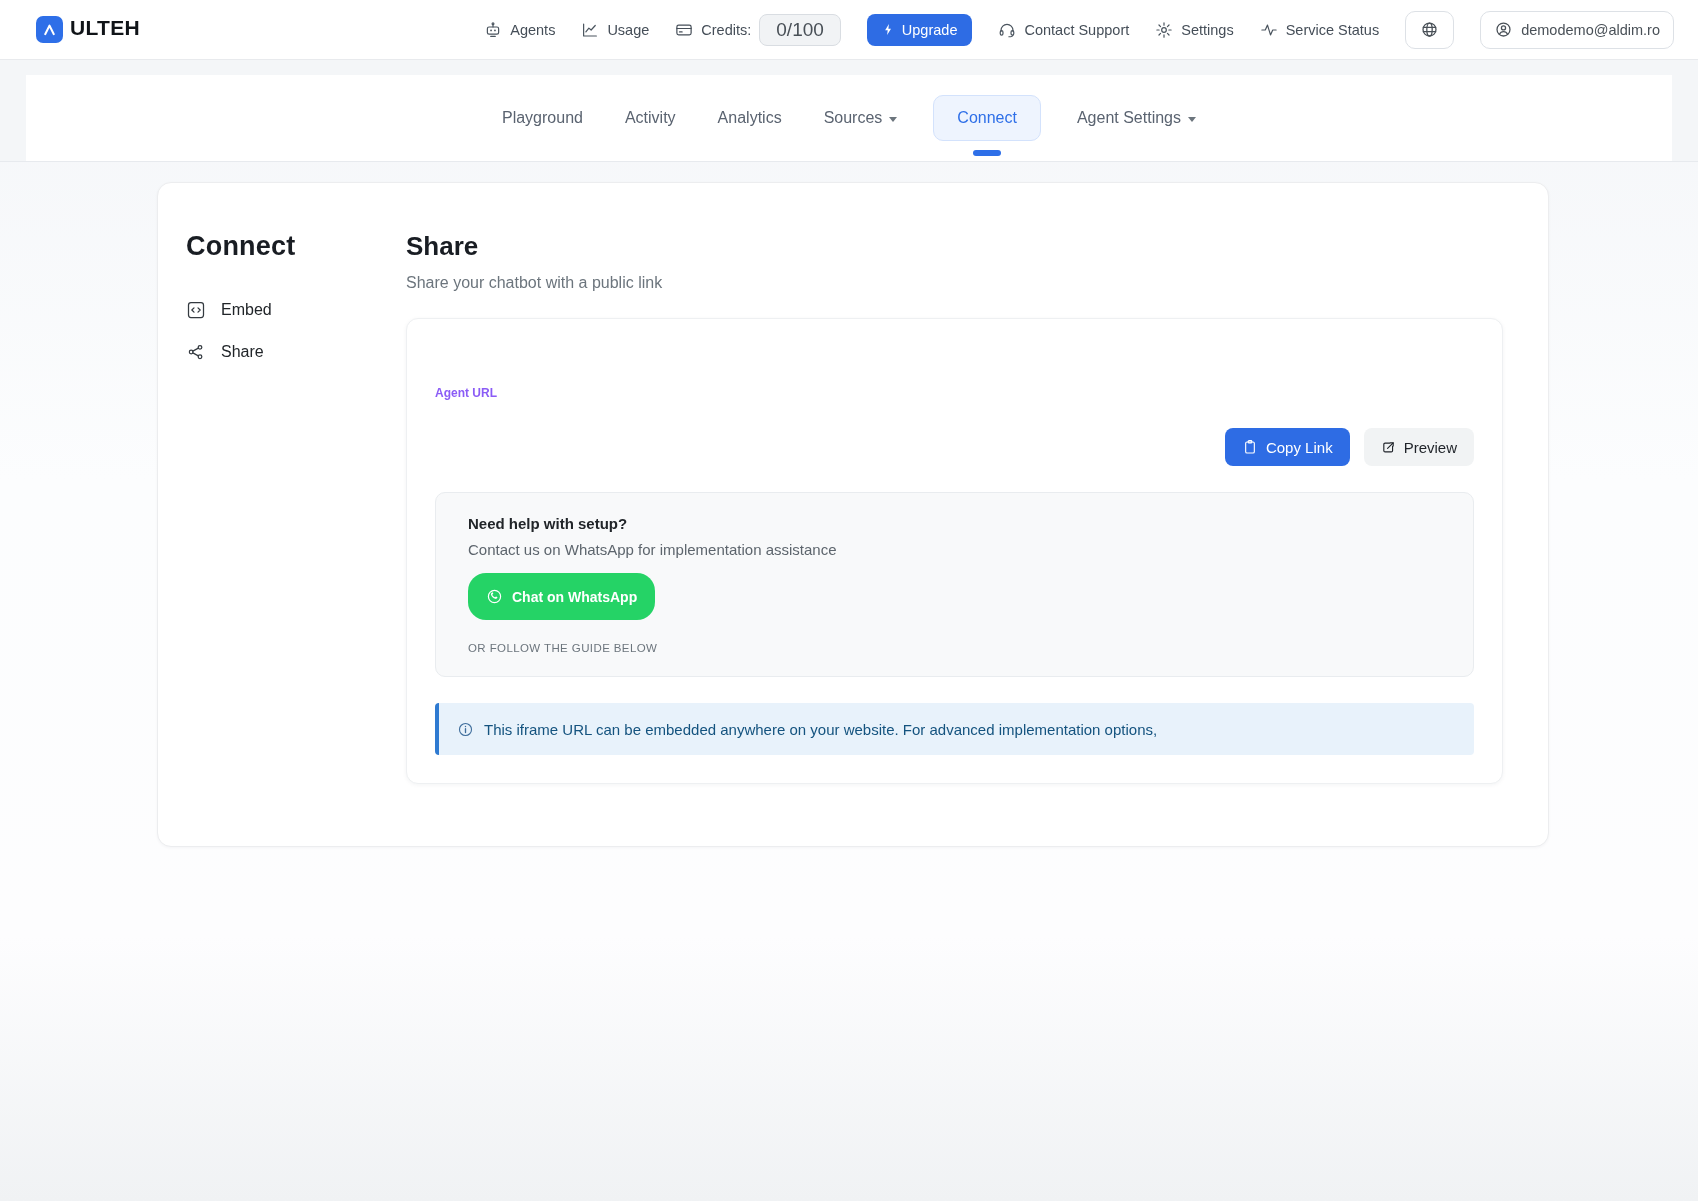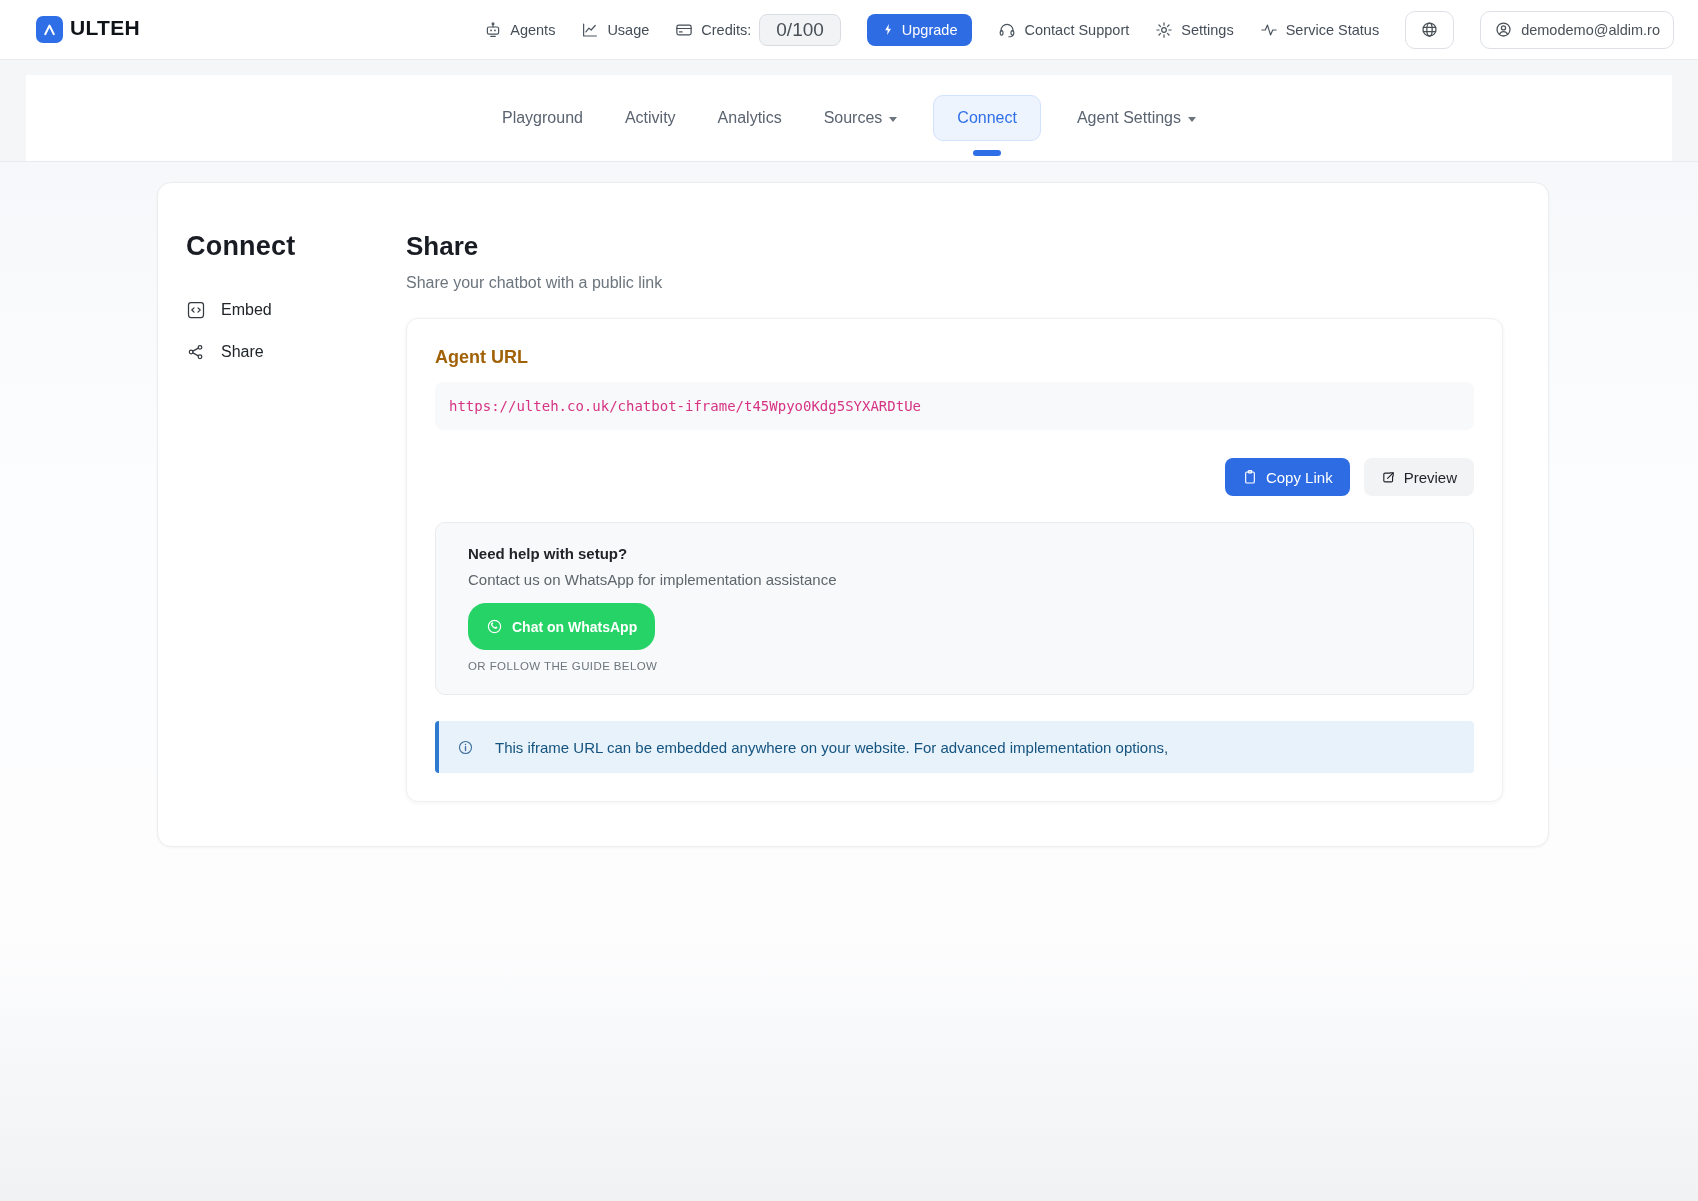--- a/index.html
+++ b/index.html
@@ -54,42 +54,42 @@
                color:#212529; cursor:pointer; }
   .side-item svg { color:#343a40; }
 
   .main { flex:1; }
   .page-title { font-size:26px; font-weight:600; color:#191d23; }
   .page-sub { margin-top:12px; font-size:16px; color:#6c757d; }
 
   
   .panel { margin-top:26px; width:1097px; background:#fff; border:1px solid #eef0f2;
            border-radius:12px; box-shadow:0 1px 4px rgba(20,30,50,.05); padding:28px; }
-  .panel-title { font-size:18px; font-weight:600; color:#a16207; }
+  .panel-title { font-size:12px; font-weight:600; color:#8b5cf6;margin-top:39px; }
   .field-label { margin-top:24px; font-size:15px; font-weight:500; color:#212529; }
   .url-box { margin-top:14px; height:48px; background:#f8f9fa; border-radius:8px;
              display:flex; align-items:center; padding:0 14px; cursor:text; }
   .url-text { font-family:"DejaVu Sans Mono", monospace; font-size:14px; color:#d63384; }
   .btn-row { margin-top:28px; display:flex; justify-content:flex-end; gap:14px; }
   .btn { display:flex; align-items:center; gap:8px; height:38px; border:none; border-radius:8px;
          padding:0 17px; font-size:15px; font-family:inherit; cursor:pointer; }
   .btn-primary { background:#2e6ce4; color:#fff; }
   .btn-light { background:#f1f3f4; color:#1f2329; }
 
   .help-box { margin-top:26px; background:#f8f9fa; border:1px solid #e9ecef; border-radius:10px;
               padding:22px 32px; }
   .help-title { font-size:15px; font-weight:700; color:#212529; }
   .help-sub { margin-top:9px; font-size:15px; color:#5d656d; }
   .btn-wa { margin-top:15px; display:inline-flex; align-items:center; gap:9px; background:#25d366;
             color:#fff; border:none; border-radius:18px; height:47px; padding:0 18px;
             font-size:14px; font-weight:600; font-family:inherit; cursor:pointer; }
-  .guide-note { margin-top:10px; font-size:11.5px; font-weight:500; letter-spacing:.4px; color:#6c757d; }
+  .guide-note { margin-top:22px; font-size:11.5px; font-weight:500; letter-spacing:.4px; color:#6c757d; }
 
   .alert-info { margin-top:26px; background:#e8f2fb; border-left:4px solid #2e7ad1; border-radius:4px;
-                min-height:52px; display:flex; align-items:center; gap:20px; padding:14px 17px; }
+                min-height:52px; display:flex; align-items:center; gap:9px; padding:14px 17px; }
   .alert-text { font-size:15px; color:#14537f; }
   .alert-info svg { color:#3f6e9c; flex:0 0 auto; }
 
   svg.ic { fill:none; stroke:currentColor; stroke-width:1.6; stroke-linecap:round; stroke-linejoin:round; }
 </style>
 </head>
 <body>
 
 <div id="page">
 
@@ -237,23 +237,20 @@
       </div>
     </aside>
 
     <div class="main">
       <h1 class="page-title">Share</h1>
       <p class="page-sub">Share your chatbot with a public link</p>
 
       <div class="panel">
         <h3 class="panel-title">Agent URL</h3>
 
-        <div class="url-box">
-          <span class="url-text">https://ulteh.co.uk/chatbot-iframe/t45Wpyo0Kdg5SYXARDtUe</span>
-        </div>
 
         <div class="btn-row">
           <button class="btn btn-primary">
             <svg class="ic" width="16" height="16" viewBox="0 0 24 24" style="stroke:#fff;stroke-width:1.7">
               <rect x="5.5" y="4.5" width="13" height="16.5" rx="2"></rect>
               <rect x="9.3" y="2.5" width="5.4" height="3.4" rx="1.2"></rect>
             </svg>
             <span>Copy Link</span>
           </button>
           <button class="btn btn-light">

